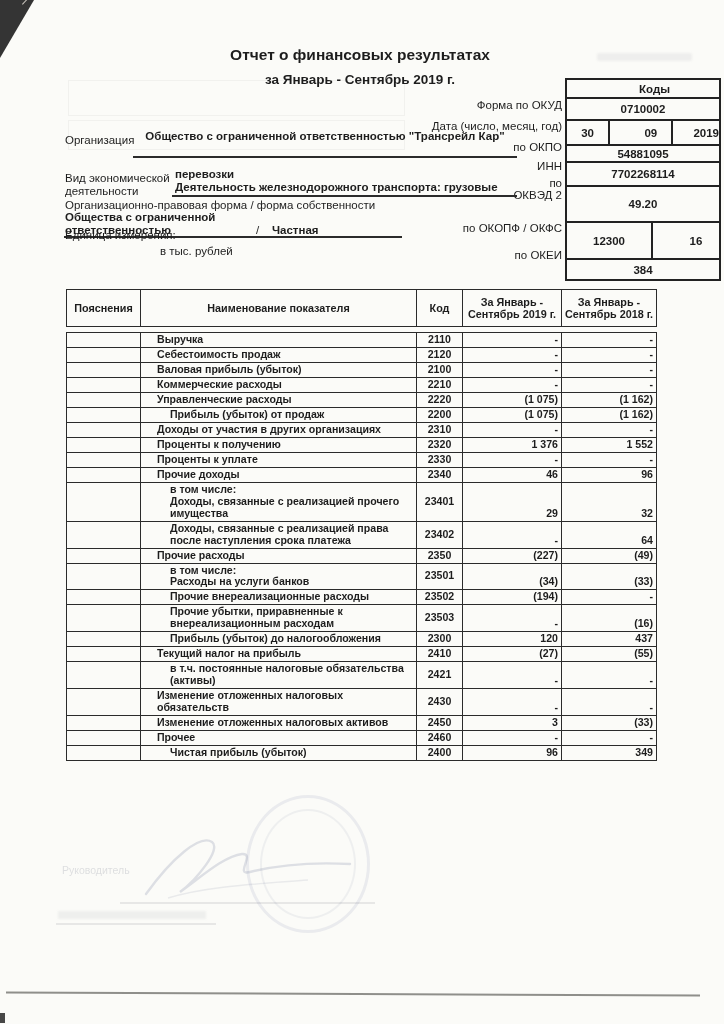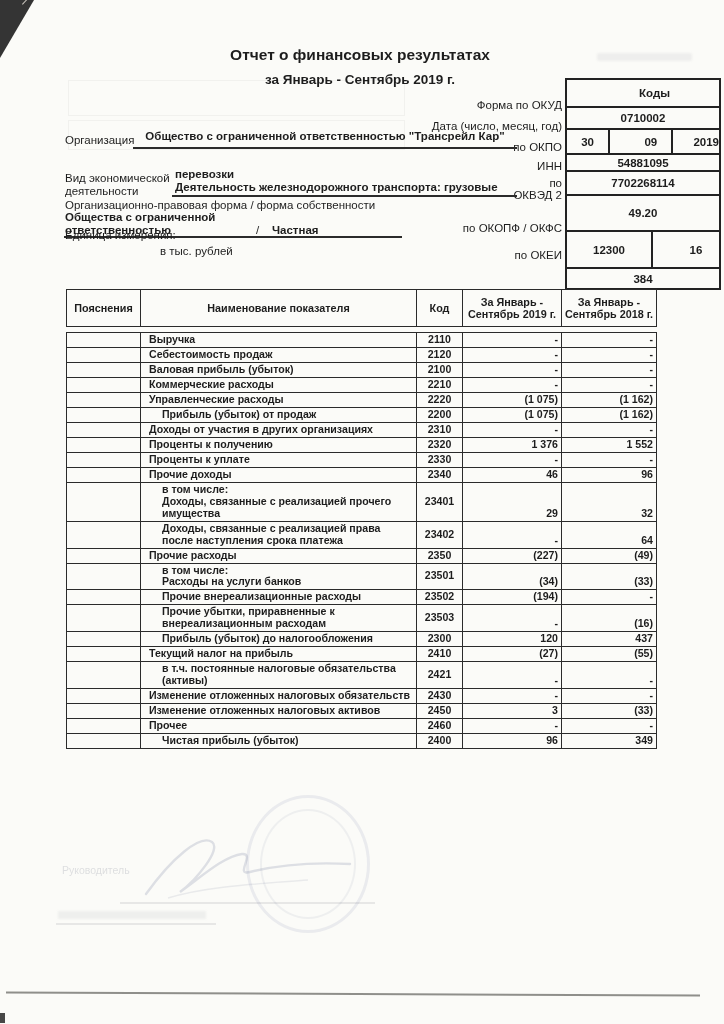--- a/index.html
+++ b/index.html
@@ -21,21 +21,21 @@
   
   .doc-title{position:absolute;left:95px;top:46px;width:530px;text-align:center;
     font-size:15.5px;font-weight:bold;}
   .doc-subtitle{position:absolute;left:95px;top:72px;width:530px;text-align:center;
     font-size:13.5px;font-weight:bold;}
   .lbl{position:absolute;font-size:11.5px;}
   .lbl-b{font-weight:bold;}
   .r-lbl{position:absolute;width:162px;left:400px;text-align:right;font-size:11.5px;}
   .u-line{border-bottom:2px solid #2b2b2b;}
   .org-value{position:absolute;left:133px;top:130px;width:384px;text-align:center;
-    font-size:11.5px;font-weight:bold;padding-bottom:5px;}
+    font-size:11.5px;font-weight:bold;padding-bottom:14px;}
   .act-value{position:absolute;left:175px;top:168px;width:342px;
     font-size:11.5px;font-weight:bold;line-height:13px;}
   .act-underline{position:absolute;left:172px;top:195px;width:345px;height:2px;background:#2b2b2b;}
   .opf-underline{position:absolute;left:64px;top:236px;width:338px;height:2px;background:#2b2b2b;}
   
   .codes-box{position:absolute;left:565px;top:78px;width:152px;
     border:2px solid #222;display:flex;flex-direction:column;}
   .codes-row{display:flex;align-items:center;justify-content:center;
     font-size:11.5px;font-weight:bold;border-top:2px solid #222;}
   .codes-row:first-child{border-top:none;}
@@ -43,21 +43,21 @@
   .cb-sep{border-left:2px solid #222;padding-left:20px;}
   
   .report{position:absolute;left:66px;top:289px;width:591px;}
   table{border-collapse:collapse;table-layout:fixed;width:590px;}
   .t-head{margin-bottom:0;}
   .t-head th{border:1.8px solid #2b2b2b;font-size:10.8px;font-weight:600;
     text-align:center;vertical-align:middle;height:34px;padding:1px 2px;}
   .t-body{margin-top:5px;}
   .t-body td{border:1.7px solid #2b2b2b;font-size:10.6px;font-weight:600;
     line-height:1.13;padding:1px 2px;}
-  td.c-name{padding-left:8px;}
+  td.c-name{padding-left:16px;}
   td.c-name .nm.ind{padding-left:13px;}
   td.c-name .pfx{padding-left:13px;}
   td.c-code{text-align:center;vertical-align:middle;}
   td.c-val{text-align:right;vertical-align:bottom;padding-right:3px;padding-bottom:1px;}
   
   .stamp{position:absolute;left:246px;top:795px;width:118px;height:132px;
     border:3px solid rgba(125,135,170,.13);border-radius:50%;}
   .stamp::after{content:"";position:absolute;inset:11px;border:2px solid rgba(125,135,170,.10);border-radius:50%;}
   .signature-svg{position:absolute;left:138px;top:828px;}
   .signer-label{position:absolute;left:62px;top:864px;font-size:10.5px;
@@ -110,21 +110,21 @@
   <div class="lbl lbl-b" style="left:65px;top:211px;">Общества с ограниченной</div>
   <div class="lbl lbl-b" style="left:65px;top:224px;">ответственностью</div>
   <div class="lbl" style="left:256px;top:224px;">/</div>
   <div class="lbl lbl-b" style="left:272px;top:224px;">Частная</div>
   <div class="opf-underline"></div>
 
   <div class="lbl" style="left:65px;top:229px;">Единица измерения:</div>
   <div class="lbl" style="left:160px;top:245px;">в тыс. рублей</div>
 
   <div class="codes-box">
-    <div class="codes-row" style="height:26px;margin-left:23px;">Коды</div>
+    <div class="codes-row" style="height:17px;margin-left:23px;">Коды</div>
     <div class="codes-row" style="height:20px;">0710002</div>
     <div class="codes-row" style="height:23px;padding:0;">
       <div class="codes-cell" style="width:47px;">30</div>
       <div class="codes-cell cb-sep" style="width:47px;">09</div>
       <div class="codes-cell cb-sep" style="flex:1;">2019</div>
     </div>
     <div class="codes-row" style="height:15px;">54881095</div>
     <div class="codes-row" style="height:22px;">7702268114</div>
     <div class="codes-row" style="height:34px;">49.20</div>
     <div class="codes-row" style="height:35px;padding:0;">

